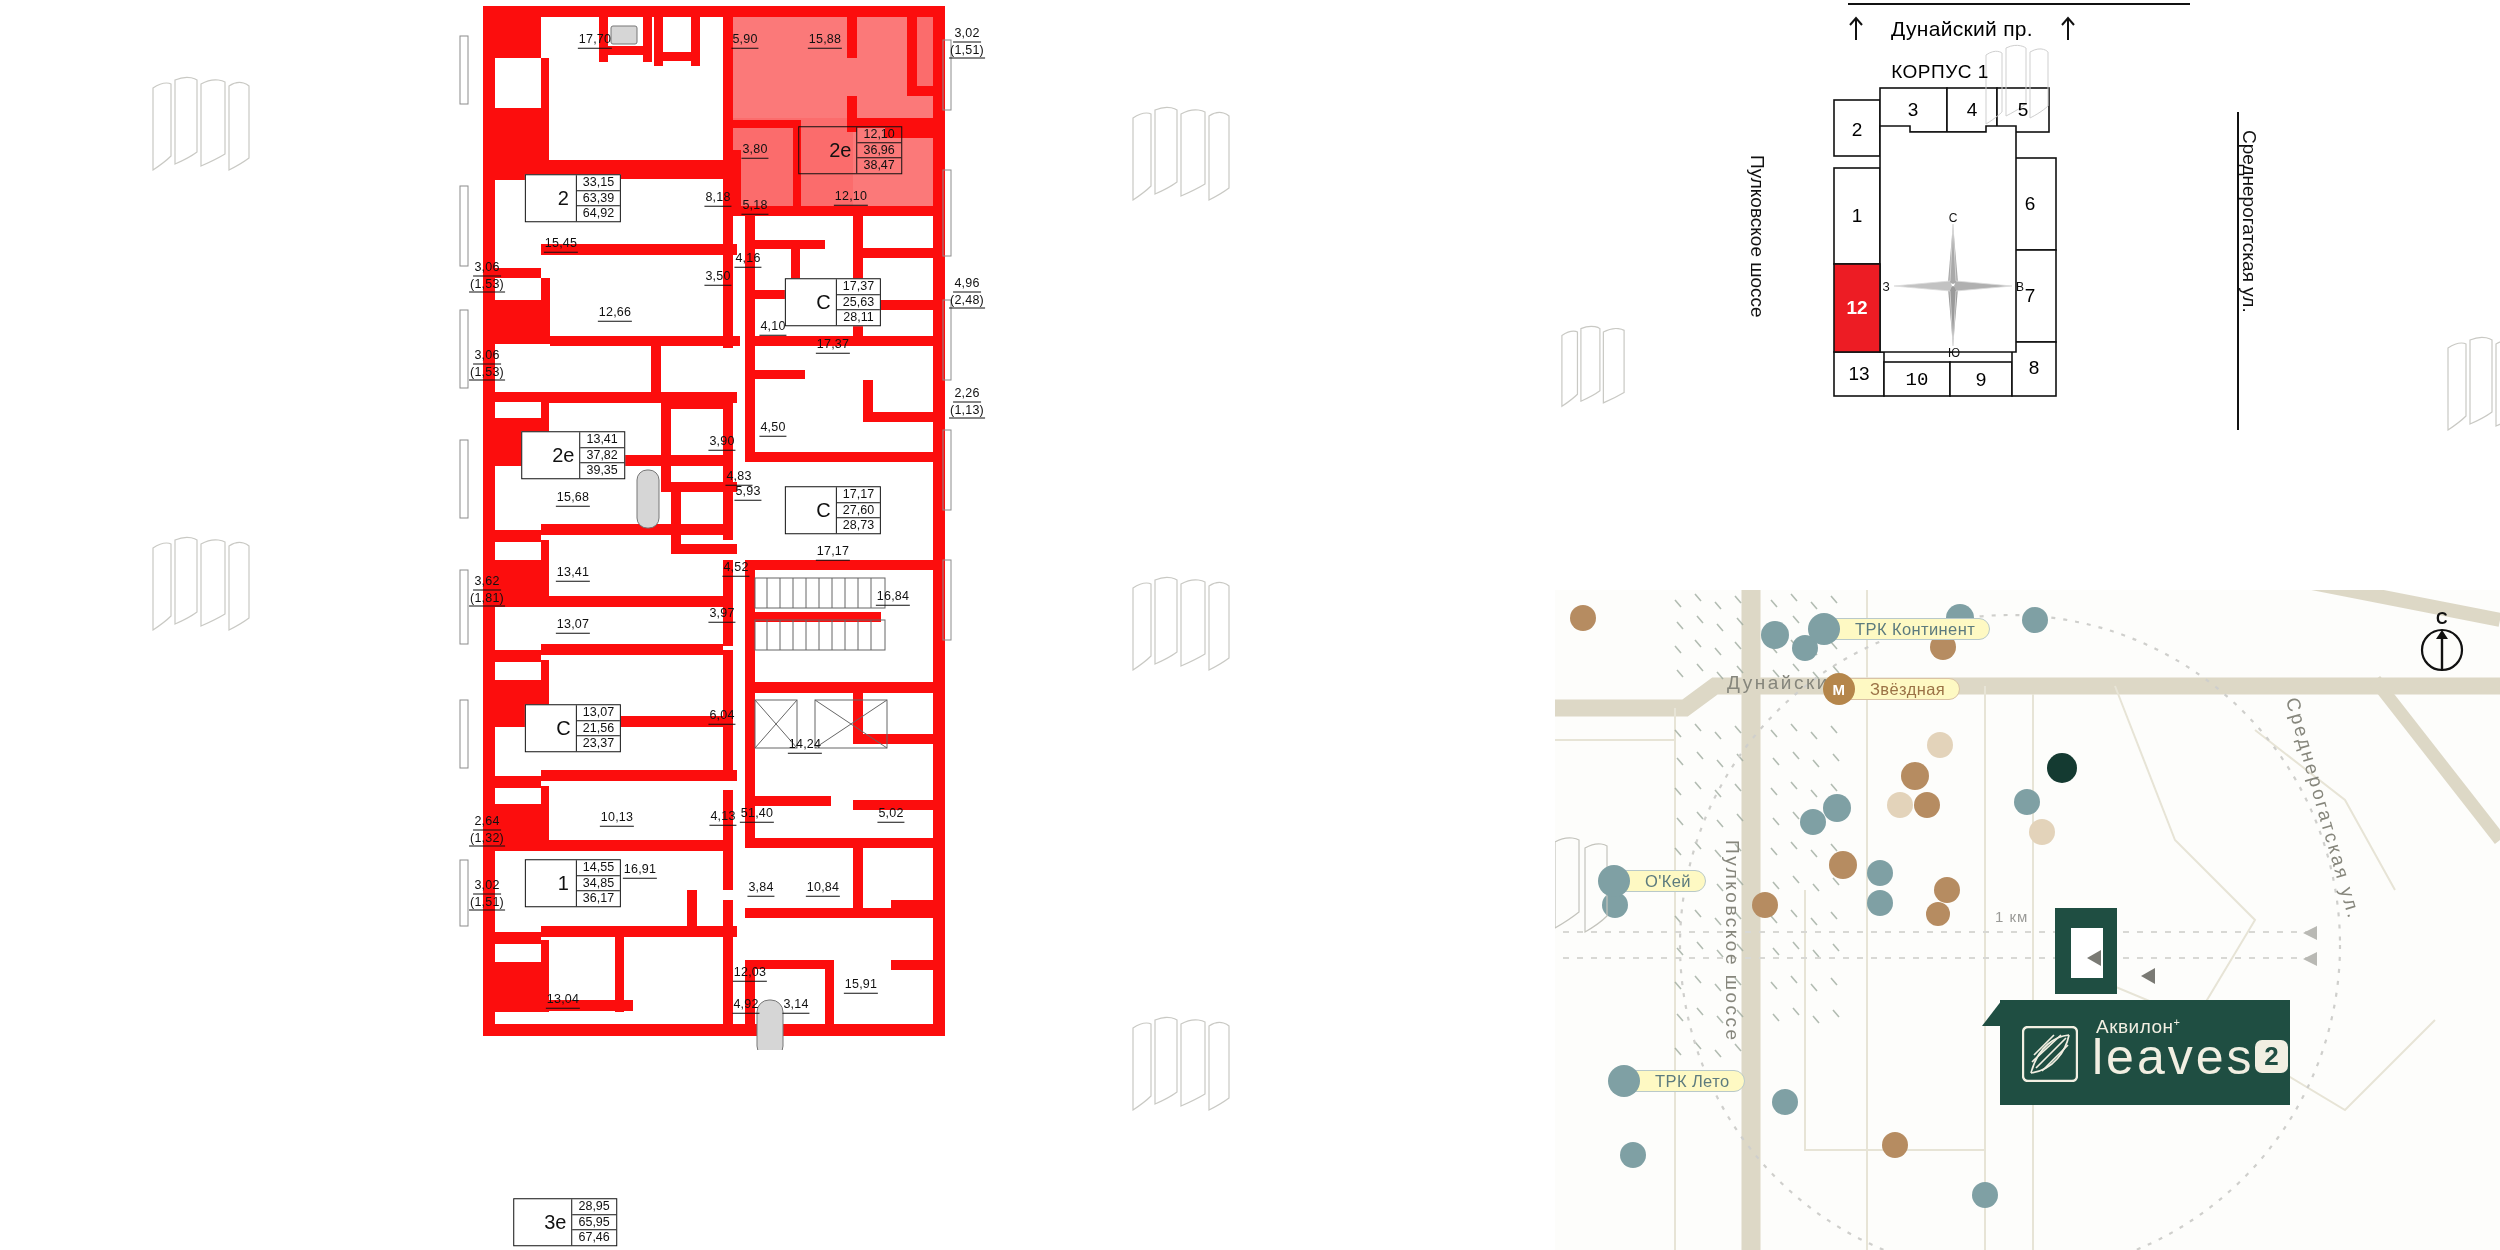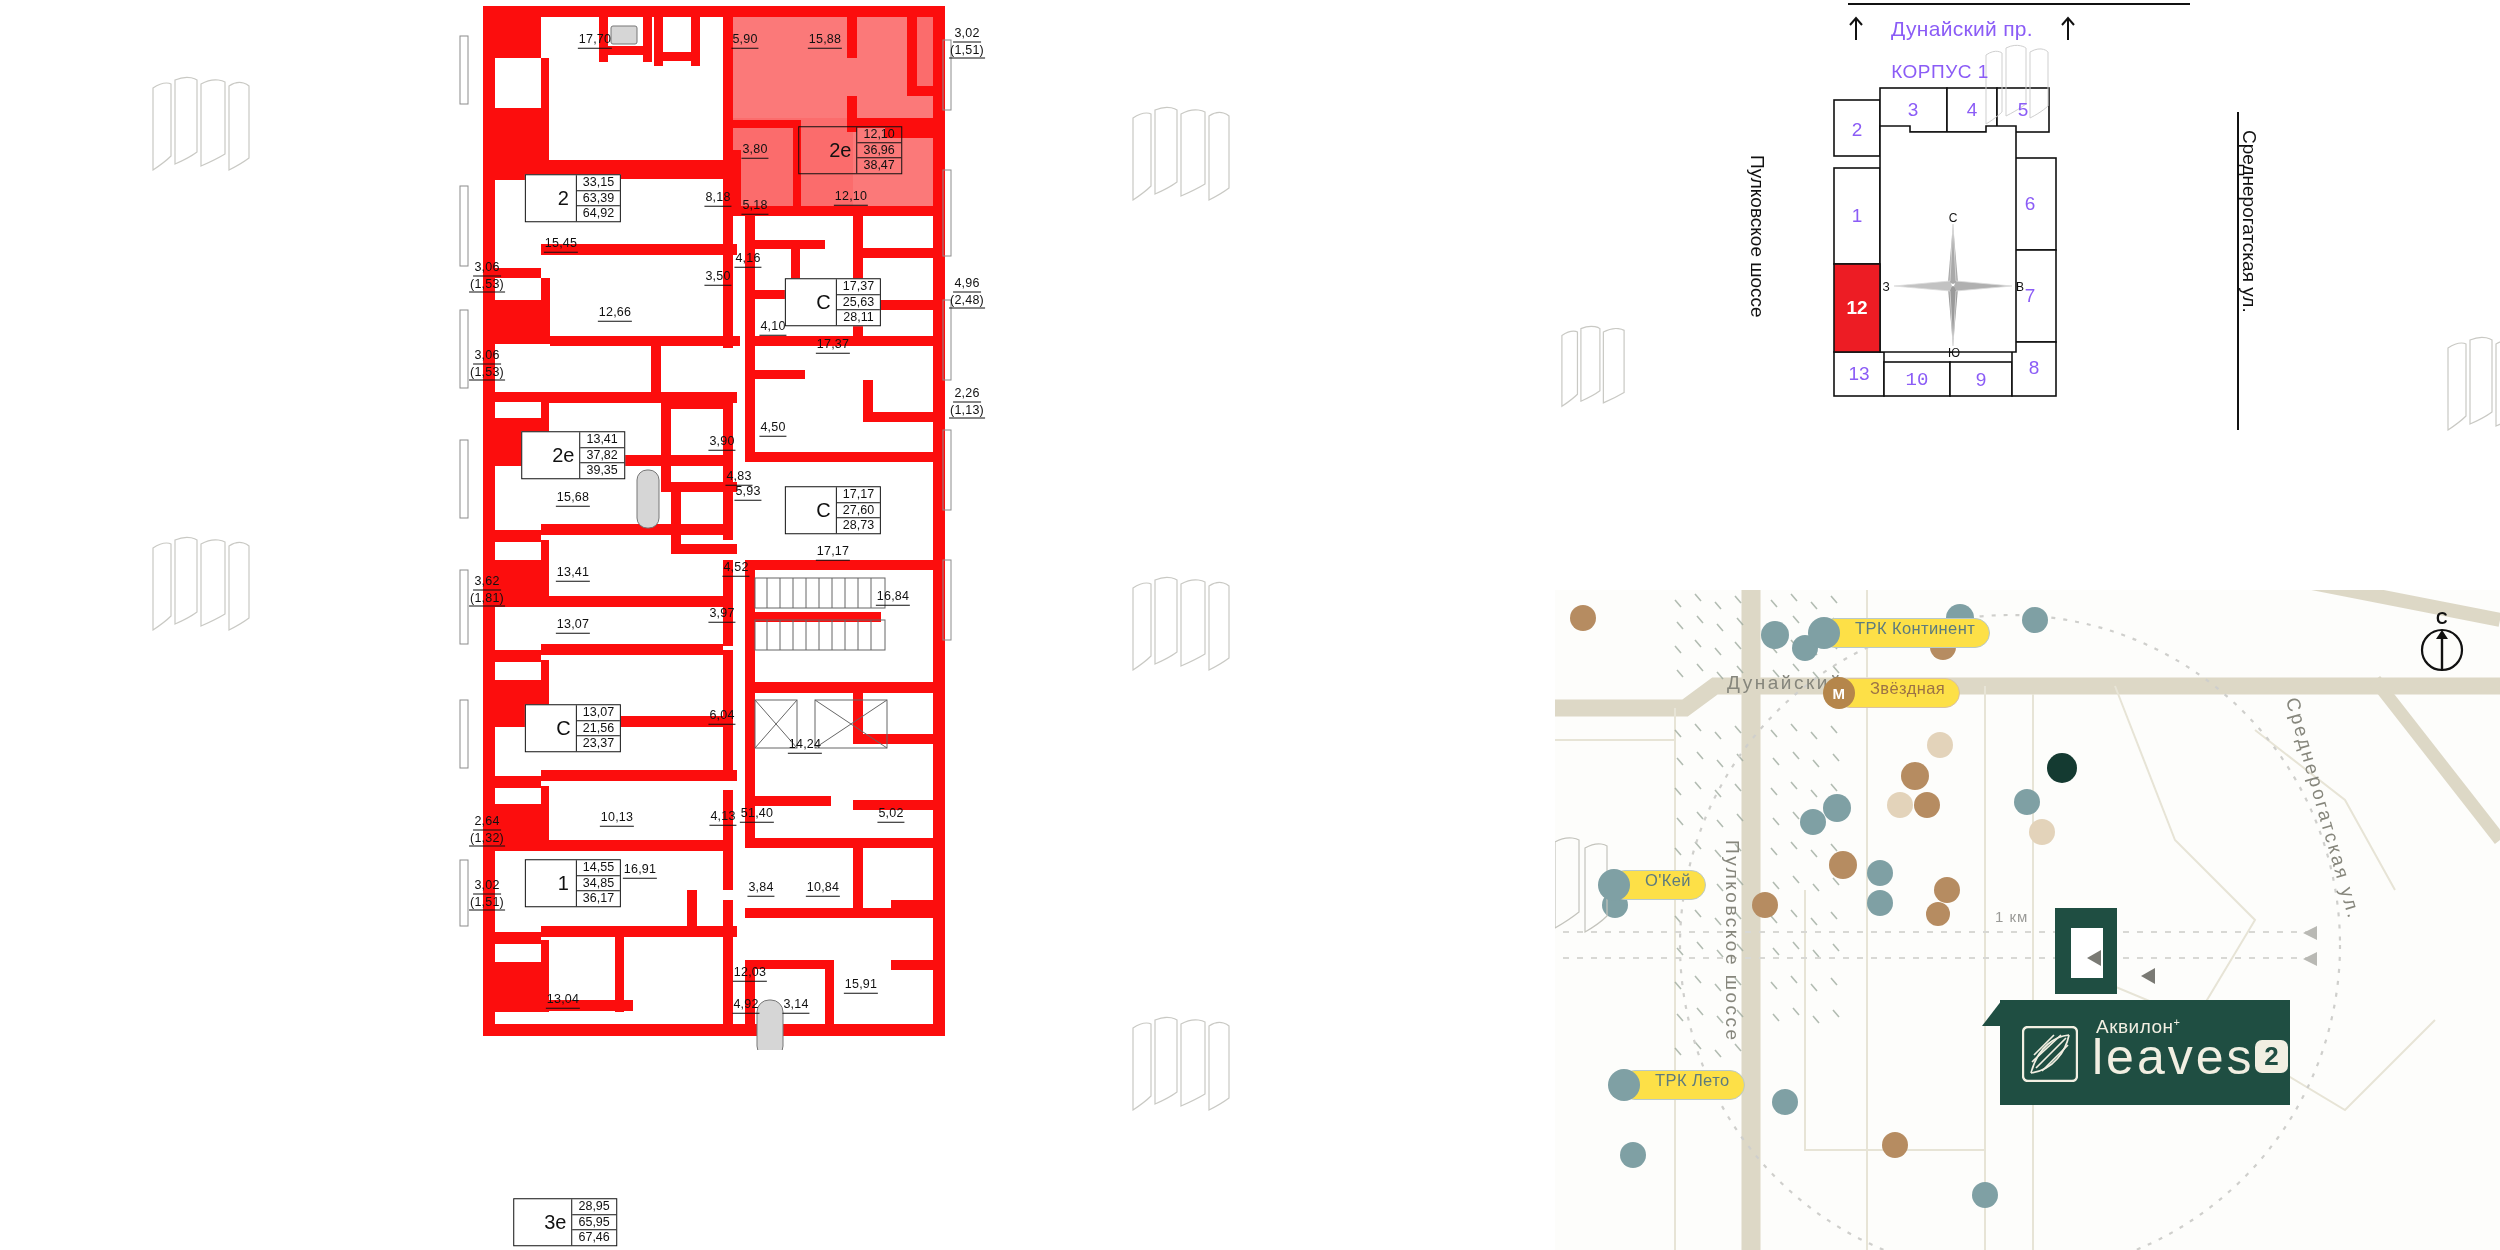--- a/index.html
+++ b/index.html
@@ -60,43 +60,43 @@
     border-bottom:1.2px solid #111;
     text-align:center;
   }
   .apt-nums span:last-child { border-bottom:none; }
 
   
   #bld { position:absolute; left:1790px; top:0px; width:540px; height:540px; }
   #bld svg { display:block; }
   .bld-txt {
     position:absolute; white-space:nowrap;
-    font-family:"Liberation Sans", sans-serif; color:#8b5cf6;
+    font-family:"Liberation Sans", sans-serif; color:#000000;
     transform:translate(-50%,-50%);
   }
   .korpus { font-size:19px; letter-spacing:.5px; }
   .sec-num { font-size:19px; }
   .sec-num.red { color:#fff; font-weight:700; }
   .compass-l { font-size:12px; color:#111; }
   .street-top { font-size:21px; letter-spacing:.3px; }
   .street-vert {
     position:absolute; font-size:19px; color:#111; white-space:nowrap;
     transform-origin:0 0;
   }
 
   
   #map { position:absolute; left:1555px; top:590px; width:945px; height:660px; overflow:hidden; }
   #map svg { display:block; }
   .poi {
     position:absolute;
-    display:flex; align-items:flex-start;
+    display:flex; align-items:center;
     border:1.3px solid #b9c9c9;
     border-radius:16px;
-    background:#fde047;
-    height:30px;
+    background:#fef9c3;
+    height:22px;
     padding:0 14px 0 34px;
     font-size:16.5px;
     letter-spacing:.4px;
     white-space:nowrap;
     color:#5d7b7e;
   }
   .poi.brown { color:#9b7246; border-color:#d9c2a4; }
   .poi-dot {
     position:absolute; left:-13px; top:50%;
     width:32px; height:32px; border-radius:50%;

